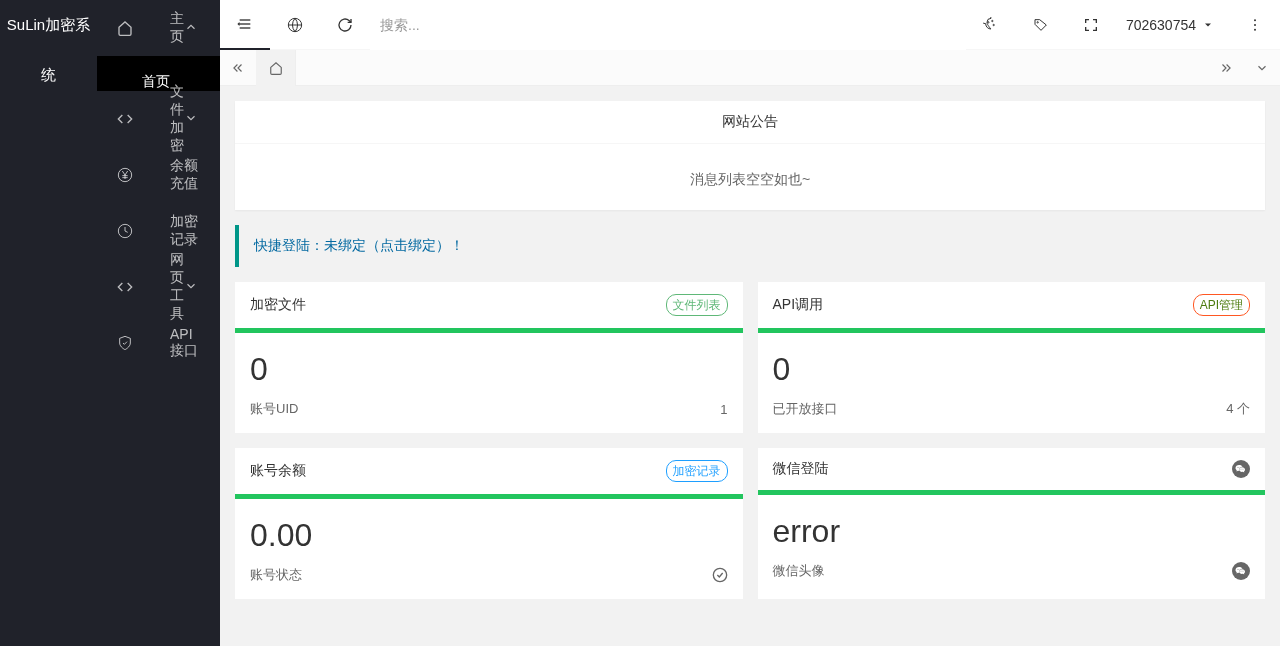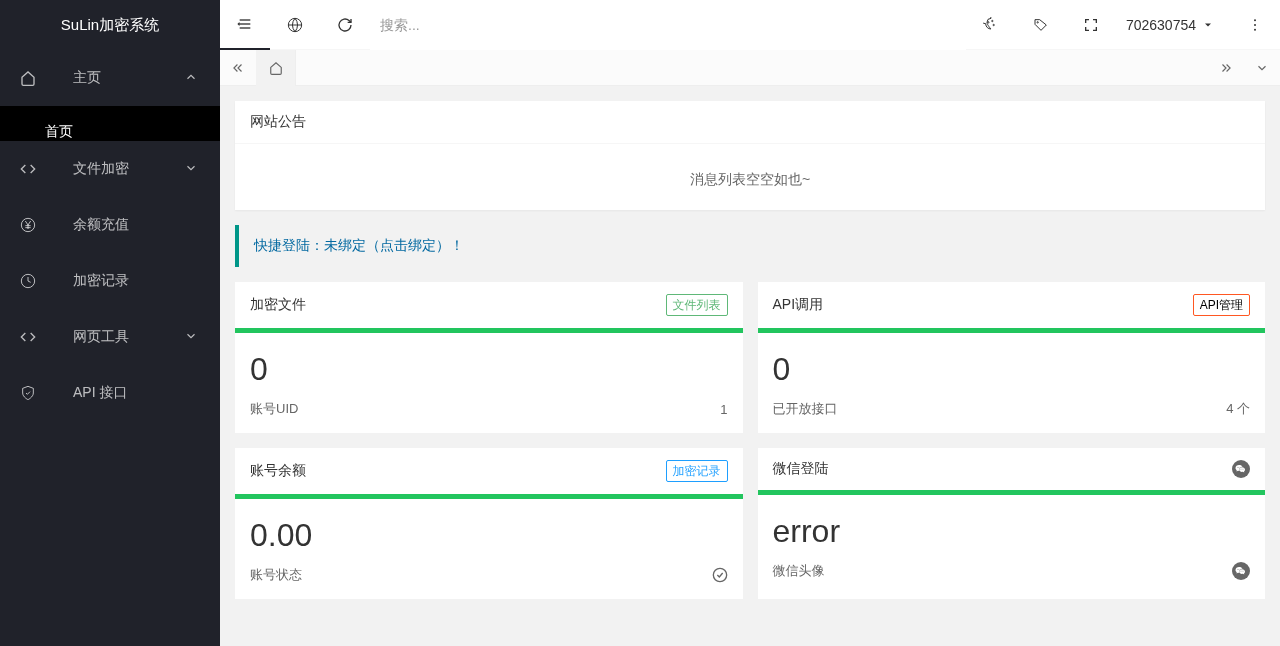--- a/index.html
+++ b/index.html
@@ -1,20 +1,20 @@
 <!DOCTYPE html>
 <html><head>
 <meta charset="utf-8">
 <style>
 * { margin: 0; padding: 0; box-sizing: border-box; }
 body { font-family: -apple-system, BlinkMacSystemFont, "Segoe UI", "Microsoft YaHei", sans-serif; font-size: 14px; color: #333; background: #f2f2f2; overflow: hidden; }
 .app { display: flex; height: 646px; width: 1280px; }
 
 
-.sidebar { width: 220px; background: #20222a; color: rgba(255,255,255,0.7); display: flex; flex-direction: column; }
+.sidebar { width: 220px; background: #20222a; color: rgba(255,255,255,0.7); display: flex; flex-direction: row; }
 .logo { height: 50px; line-height: 50px; text-align: center; color: #fff; font-size: 15px; font-weight: 400; }
 .menu { flex: 1; }
 .menu-item { display: flex; align-items: center; height: 56px; padding: 0 20px; cursor: pointer; position: relative; color: rgba(255,255,255,0.7); }
 .menu-item .mi-icon { width: 16px; height: 16px; margin-right: 12px; display: inline-flex; align-items: center; justify-content: center; }
 .menu-item .mi-label { flex: 1; margin-left: 25px; }
 .menu-item .mi-arrow { width: 16px; height: 16px; }
 .menu-sub { height: 35px; line-height: 50px; padding-left: 45px; background: #000; color: #fff; cursor: pointer; }
 
 
 .main { flex: 1; display: flex; flex-direction: column; background: #f2f2f2; }
@@ -30,32 +30,32 @@
 
 
 .tabsbar { height: 36px; background: #fbfbfb; display: flex; align-items: center; border-bottom: 1px solid #eee; }
 .tb-arrow { width: 36px; height: 36px; display: inline-flex; align-items: center; justify-content: center; cursor: pointer; color: #666; }
 .tb-tabs { flex: 1; display: flex; height: 36px; }
 .tb-tab { width: 40px; height: 36px; display: inline-flex; align-items: center; justify-content: center; background: #f2f2f2; border-right: 1px solid #eee; cursor: pointer; }
 
 
 .content { flex: 1; padding: 15px; overflow: auto; }
 .card { background: #fff; margin-bottom: 15px; box-shadow: 0 1px 2px rgba(0,0,0,0.05); }
-.card-header { padding: 12px 15px; border-bottom: 1px solid #f6f6f6; display: flex; align-items: center; justify-content: flex-start; }
+.card-header { padding: 12px 15px; border-bottom: 1px solid #f6f6f6; display: flex; align-items: center; justify-content: center; }
 .card-body { padding: 15px; }
 .empty-msg { text-align: center; color: #666; padding: 12px 0 6px 0; }
 
 .alert { background: #f2f2f2; border-left: 4px solid #009688; padding: 12px 15px; margin-bottom: 15px; color: #0369a1; cursor: pointer; }
 
 .grid { display: grid; grid-template-columns: 1fr 1fr; gap: 15px; }
 .stat-card { background: #fff; }
 .stat-head { display: flex; align-items: center; justify-content: space-between; padding: 12px 15px; border-bottom: 5px solid #22c55e; }
-.badge { font-size: 12px; padding: 1px 6px; border-radius: 2px; border: 1px solid; cursor: pointer; line-height: 18px; }
+.badge { font-size: 12px; padding: 1px 6px; border-radius: 10px; border: 1px solid; cursor: pointer; line-height: 18px; }
 .badge.green { color: #5fb878; border-color: #5fb878; }
-.badge.red { color: #000000; border-color: #ff5722; text-align: center; }
+.badge.red { color: #4d7c0f; border-color: #ff5722; text-align: center; }
 .badge.blue { color: #1e9fff; border-color: #1e9fff; }
 .stat-body { padding: 10px 15px 15px 15px; }
 .stat-value { font-size: 32px; font-weight: 300; padding: 8px 0 12px 0; color: #333; }
 .stat-foot { display: flex; align-items: center; justify-content: space-between; color: #666; font-size: 13px; }
 
 .round-icon { width: 18px; height: 18px; border-radius: 50%; background: #666; color: #fff; display: inline-flex; align-items: center; justify-content: center; }
 
 svg { display: block; }
 </style>
 </head>

